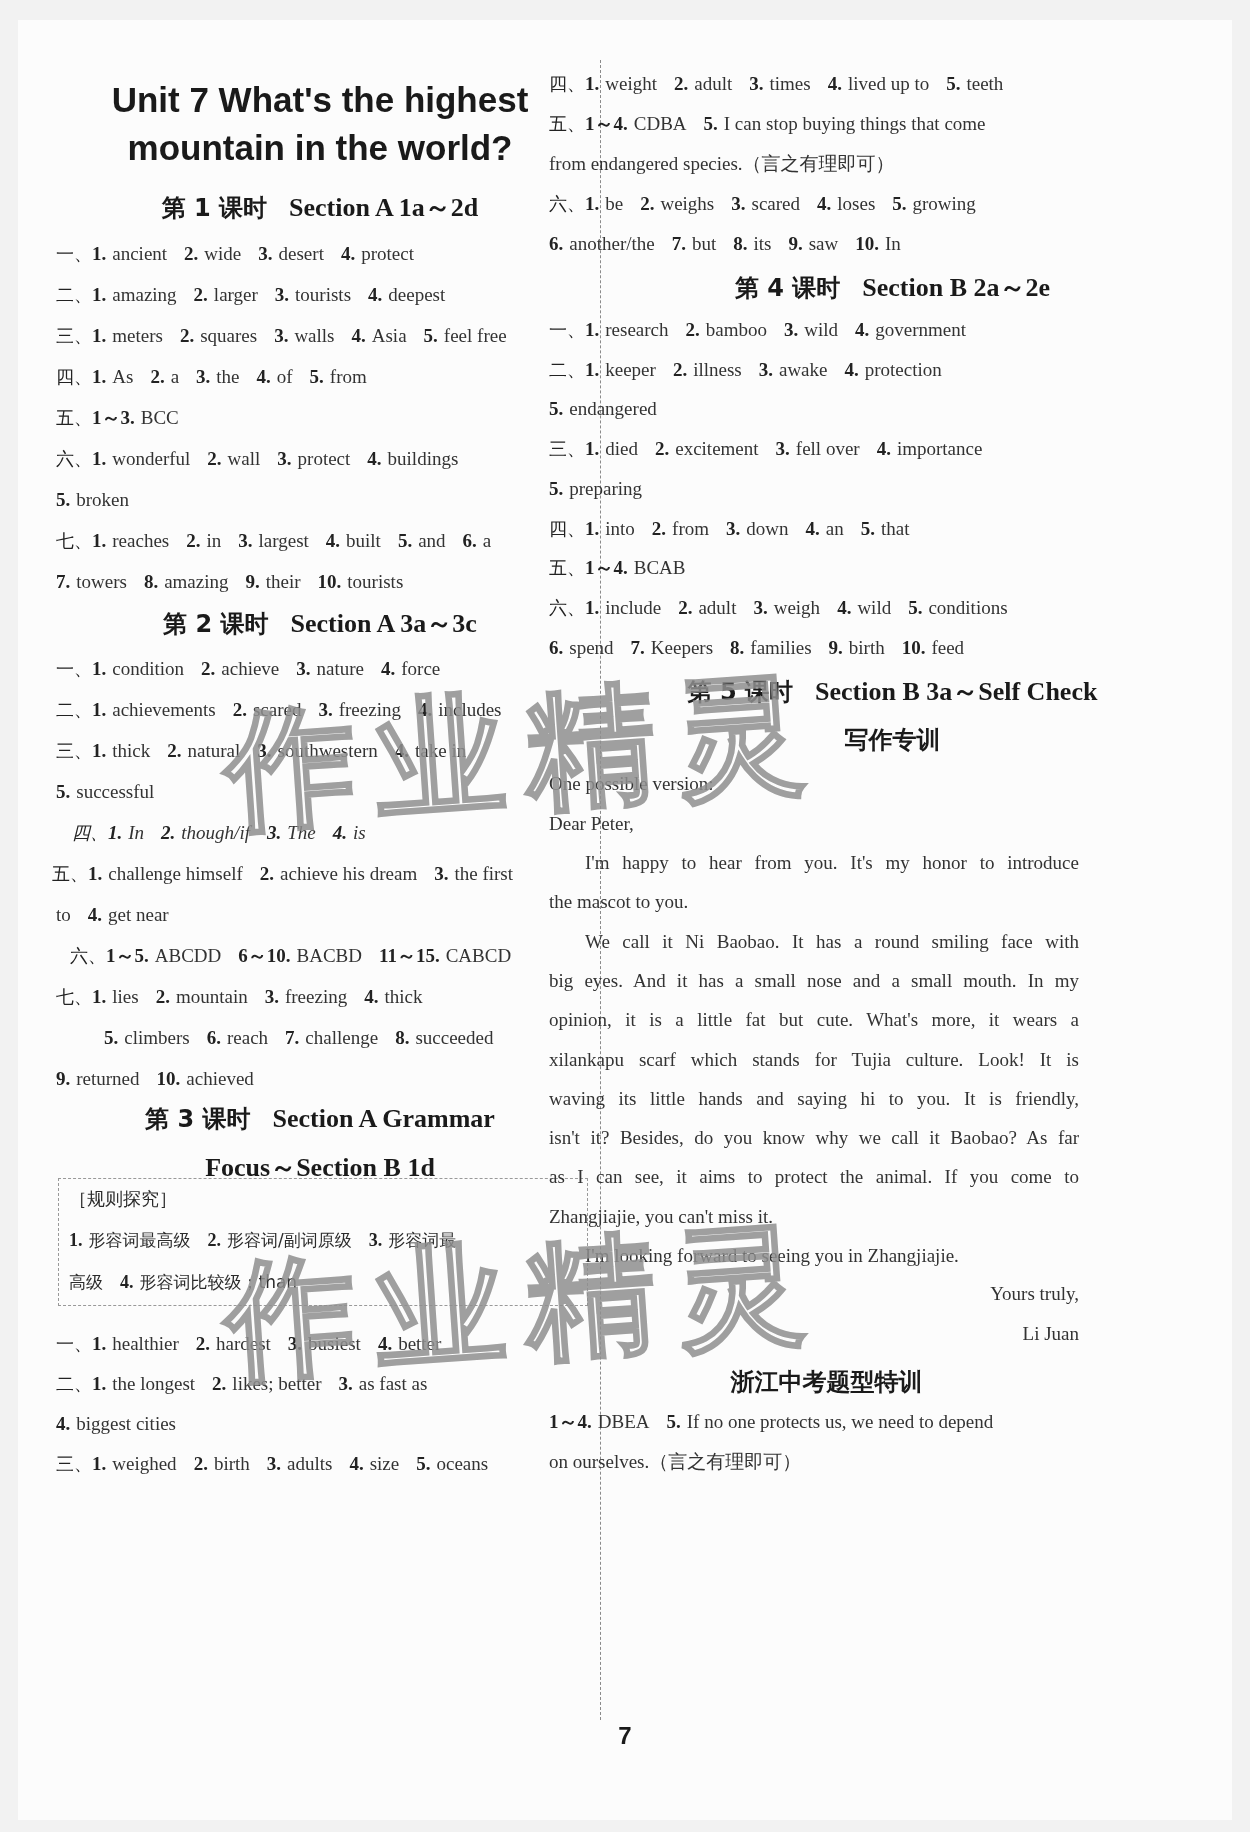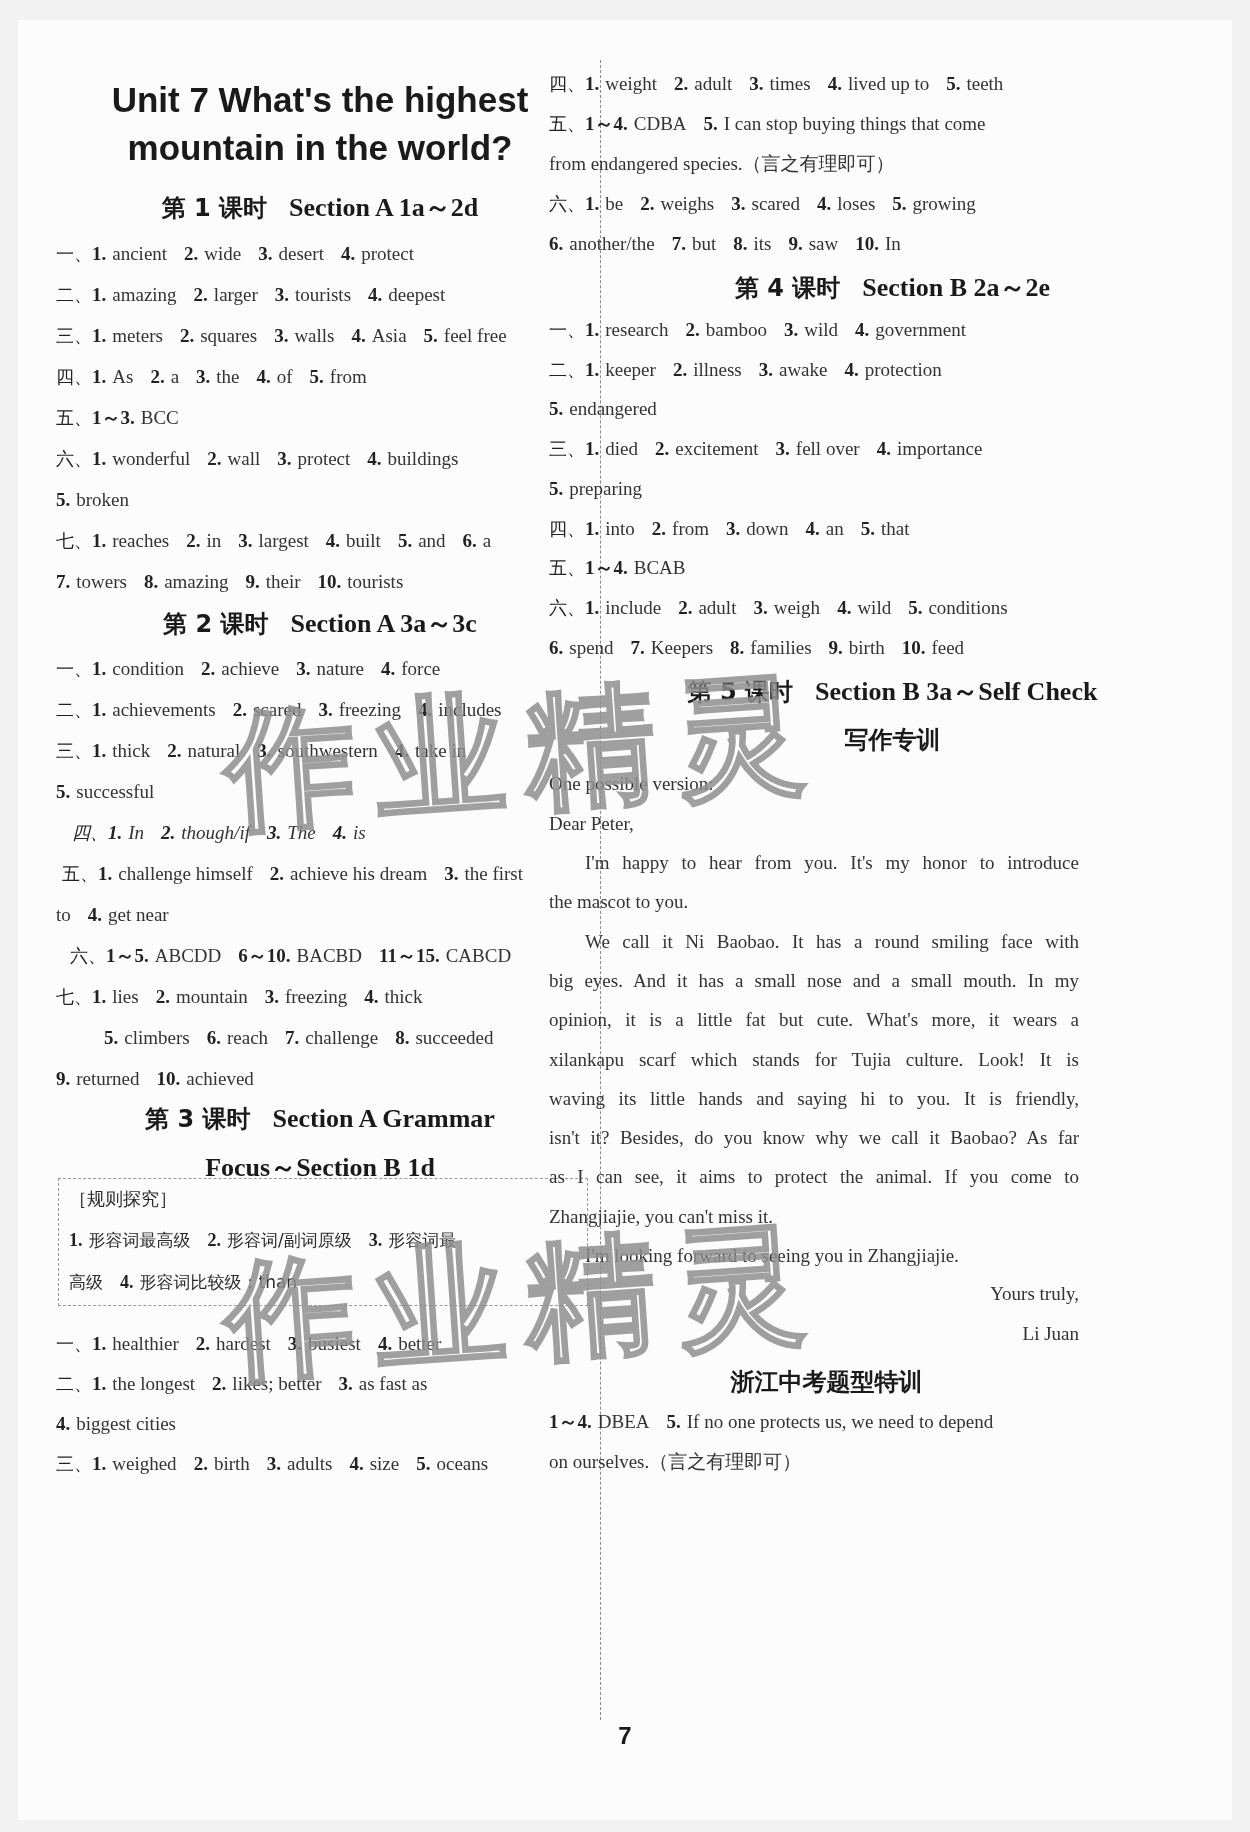--- a/index.html
+++ b/index.html
@@ -106,21 +106,21 @@
 
   <div class="sec-head" style="left:0;width:540px;top:606px;">
     <span class="cn">第 2 课时</span><span class="gap"></span><span>Section A 3a～3c</span>
   </div>
   <div id="l1">
       <div class="line" style="top: 657px; left: 6px;"><span class="lbl">一、</span><span class="item"><span class="num">1.</span><span>condition</span></span><span class="item"><span class="num">2.</span><span>achieve</span></span><span class="item"><span class="num">3.</span><span>nature</span></span><span class="item"><span class="num">4.</span><span>force</span></span></div>
       <div class="line" style="top: 698px; left: 6px;"><span class="lbl">二、</span><span class="item"><span class="num">1.</span><span>achievements</span></span><span class="item"><span class="num">2.</span><span>scared</span></span><span class="item"><span class="num">3.</span><span>freezing</span></span><span class="item"><span class="num">4.</span><span>includes</span></span></div>
       <div class="line" style="top: 739px; left: 6px;"><span class="lbl">三、</span><span class="item"><span class="num">1.</span><span>thick</span></span><span class="item"><span class="num">2.</span><span>natural</span></span><span class="item"><span class="num">3.</span><span>southwestern</span></span><span class="item"><span class="num">4.</span><span>take in</span></span></div>
       <div class="line" style="top: 780px; left: 6px;"><span class="item"><span class="num">5.</span><span>successful</span></span></div>
       <div class="line" style="top: 821px; left: 22px; font-style: italic;"><span class="lbl">四、</span><span class="item"><span class="num">1.</span><span>In</span></span><span class="item"><span class="num">2.</span><span>though/if</span></span><span class="item"><span class="num">3.</span><span>The</span></span><span class="item"><span class="num">4.</span><span>is</span></span></div>
-      <div class="line" style="top: 862px; left: 12px; text-align: center;"><span class="lbl">五、</span><span class="item"><span class="num">1.</span><span>challenge himself</span></span><span class="item"><span class="num">2.</span><span>achieve his dream</span></span><span class="item"><span class="num">3.</span><span>the first</span></span></div>
+      <div class="line" style="top: 862px; left: 2px; text-align: center;"><span class="lbl">五、</span><span class="item"><span class="num">1.</span><span>challenge himself</span></span><span class="item"><span class="num">2.</span><span>achieve his dream</span></span><span class="item"><span class="num">3.</span><span>the first</span></span></div>
       <div class="line" style="top: 903px; left: 6px;"><span class="item"><span>to</span></span><span class="item"><span class="num">4.</span><span>get near</span></span></div>
       <div class="line" style="top: 944px; left: 20px;"><span class="lbl">六、</span><span class="item"><span class="num">1～5.</span><span>ABCDD</span></span><span class="item"><span class="num">6～10.</span><span>BACBD</span></span><span class="item"><span class="num">11～15.</span><span>CABCD</span></span></div>
       <div class="line" style="top: 985px; left: 6px;"><span class="lbl">七、</span><span class="item"><span class="num">1.</span><span>lies</span></span><span class="item"><span class="num">2.</span><span>mountain</span></span><span class="item"><span class="num">3.</span><span>freezing</span></span><span class="item"><span class="num">4.</span><span>thick</span></span></div>
       <div class="line" style="top: 1026px; left: 6px; margin-left: 48px;"><span class="item"><span class="num">5.</span><span>climbers</span></span><span class="item"><span class="num">6.</span><span>reach</span></span><span class="item"><span class="num">7.</span><span>challenge</span></span><span class="item"><span class="num">8.</span><span>succeeded</span></span></div>
       <div class="line" style="top: 1067px; left: 6px;"><span class="item"><span class="num">9.</span><span>returned</span></span><span class="item"><span class="num">10.</span><span>achieved</span></span></div>
     </div>
 
   <div class="sec-head" style="left:0;width:540px;top:1103px;">
     <span class="cn">第 3 课时</span><span class="gap"></span><span>Section A Grammar</span>
   </div>

